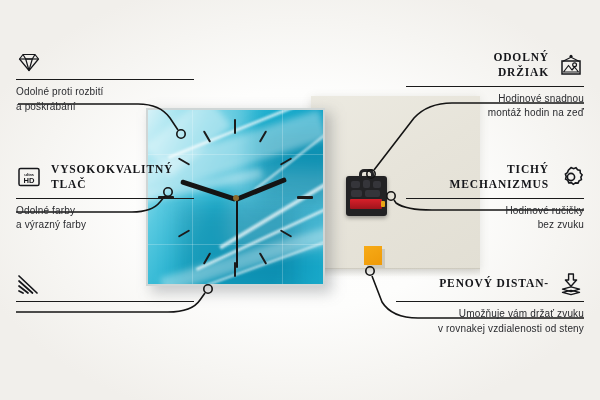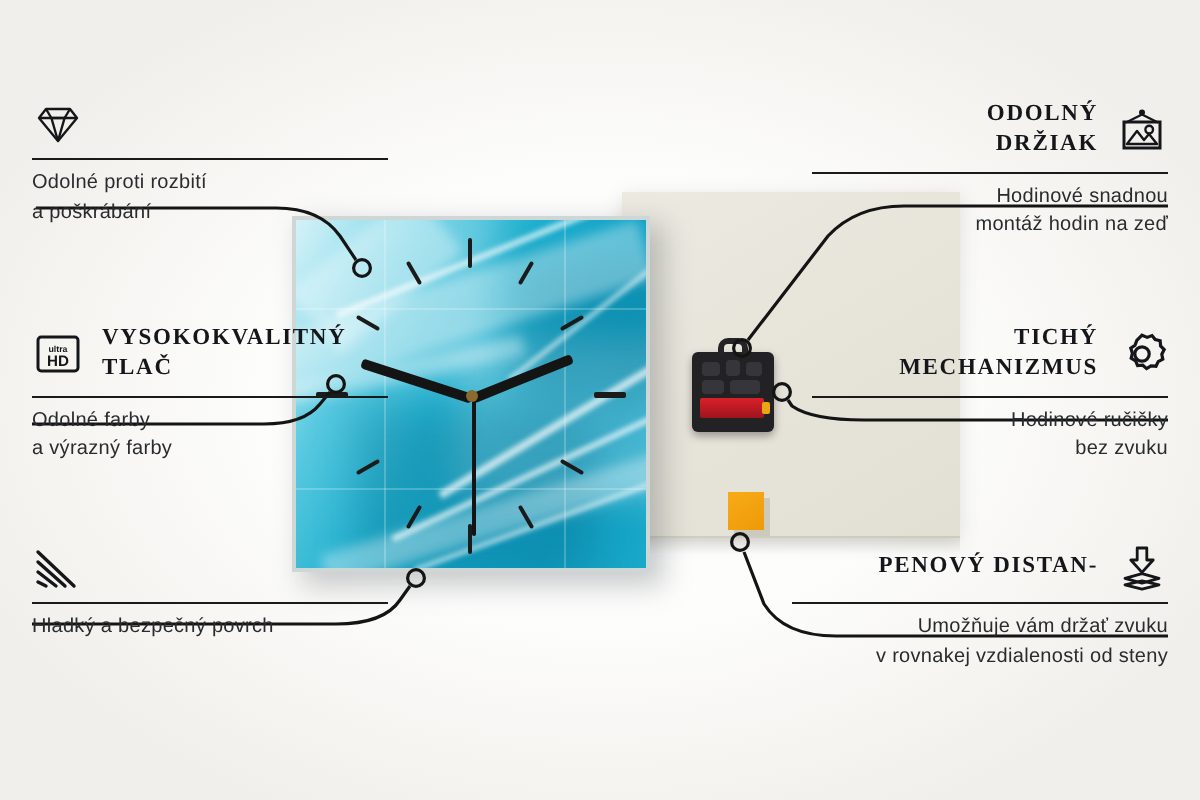--- a/index.html
+++ b/index.html
@@ -227,23 +227,20 @@
             <g stroke="#15161a" stroke-width="1.7" stroke-linecap="round">
           <path d="M3 4 L21 21"></path>
               <path d="M3 9 L16.5 21"></path>
               <path d="M3 14 L12 21"></path>
               <path d="M3 19 L7 21"></path>
         </g>
           </svg>
       </span>
     </div>
     <div class="rule"></div>
-    <div class="desc">
-      <span>Hladký a bezpečný povrch</span>
-    </div>
   </div>
 
   <div class="feature right" style="left:406px; top:50px; width:178px;">
     <div class="head">
       <div class="title" style="flex:1;">
         <span>ODOLNÝ</span><br>
         <span>DRŽIAK</span>
       </div>
       <span class="icon">
         <svg viewBox="0 0 26 24">

